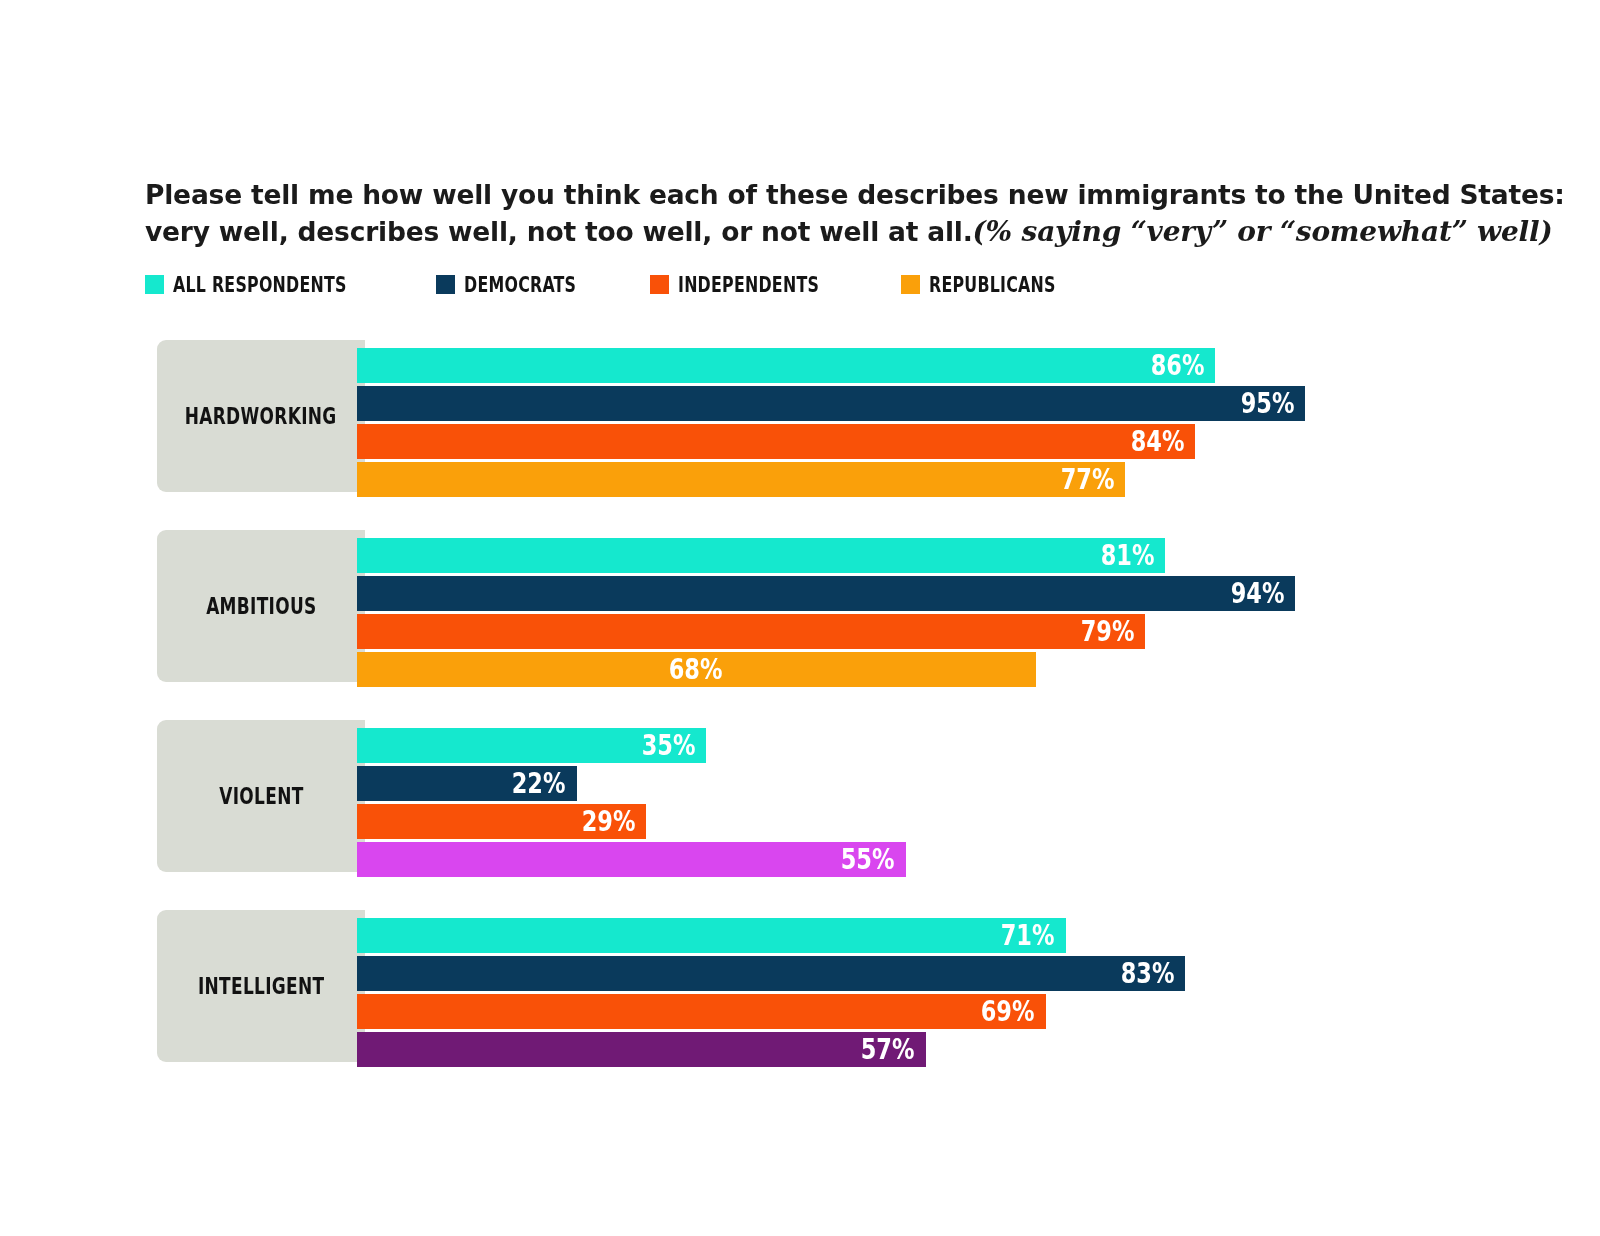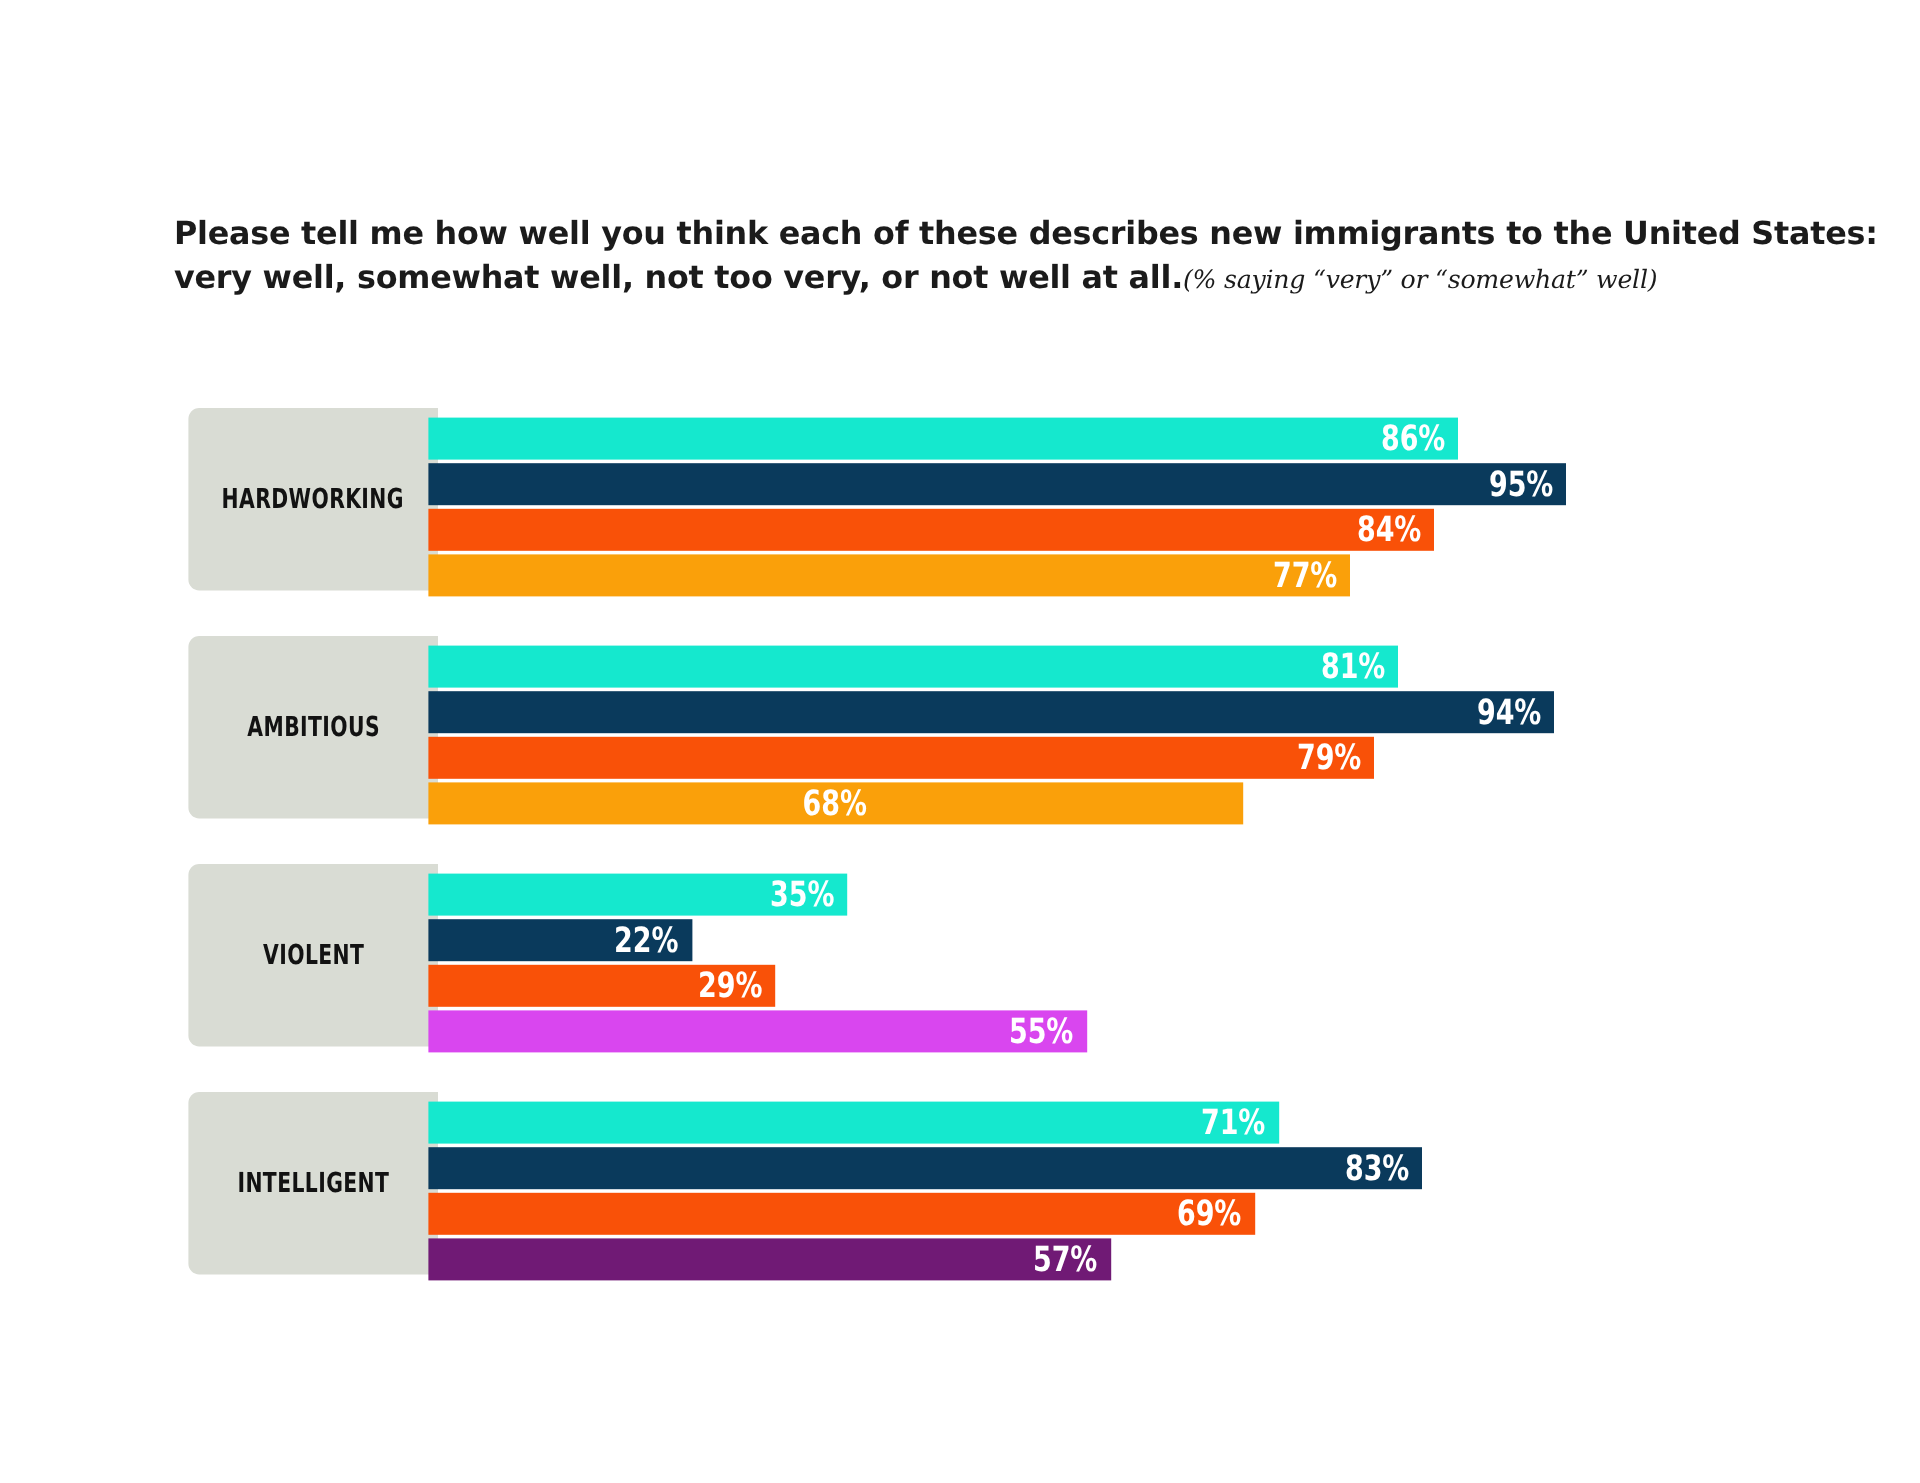--- a/index.html
+++ b/index.html
@@ -35,22 +35,22 @@
     font-size: 26.5px;
     font-weight: bold;
     color: #1b1b1b;
     line-height: 37px;
     letter-spacing: -0.2px;
     white-space: nowrap;
   }
   .title-note {
     font-family: "DejaVu Serif", serif;
     font-style: italic;
-    font-weight: normal;
-    font-size: 21px;
+    font-weight: bold;
+    font-size: 28px;
     color: #1b1b1b;
   }
 
   
   .legend {
     position: absolute;
     left: 145px;
     top: 272px;
     display: flex;
     align-items: center;
@@ -147,23 +147,41 @@
     margin-top: -1px;
   }
 </style>
 </head>
 <body>
 
 <div id="chart-root">
 
   <div class="title-block">
     <div class="title-line">Please tell me how well you think each of these describes new immigrants to the United States:</div>
-    <div class="title-line"><span>very well, somewhat well, not too very, or not well at all.</span><span class="title-note">(% saying “very” or “somewhat” well)</span></div>
+    <div class="title-line"><span>very well, describes well, not too well, or not well at all.</span><span class="title-note">(% saying “very” or “somewhat” well)</span></div>
   </div>
 
+  <div class="legend" id="legend">
+      <div class="legend-item">
+        <span class="legend-swatch" style="background: rgb(21, 232, 206);"></span>
+        <span class="legend-label">ALL RESPONDENTS</span>
+      </div>
+      <div class="legend-item">
+        <span class="legend-swatch" style="background: rgb(10, 58, 92);"></span>
+        <span class="legend-label">DEMOCRATS</span>
+      </div>
+      <div class="legend-item">
+        <span class="legend-swatch" style="background: rgb(249, 81, 8);"></span>
+        <span class="legend-label">INDEPENDENTS</span>
+      </div>
+      <div class="legend-item">
+        <span class="legend-swatch" style="background: rgb(250, 160, 10);"></span>
+        <span class="legend-label">REPUBLICANS</span>
+      </div>
+    </div>
 
   <div class="plot" id="plot">
       <div class="group">
         <div class="cat-panel" style="background: rgb(217, 220, 212);">
           <div class="cat-label">HARDWORKING</div>
         </div>
         <div class="bars">
           <div class="bar-row">
             <div class="bar" style="width: 858.28px; background: rgb(21, 232, 206);">
               <span class="bar-value">86%</span>

